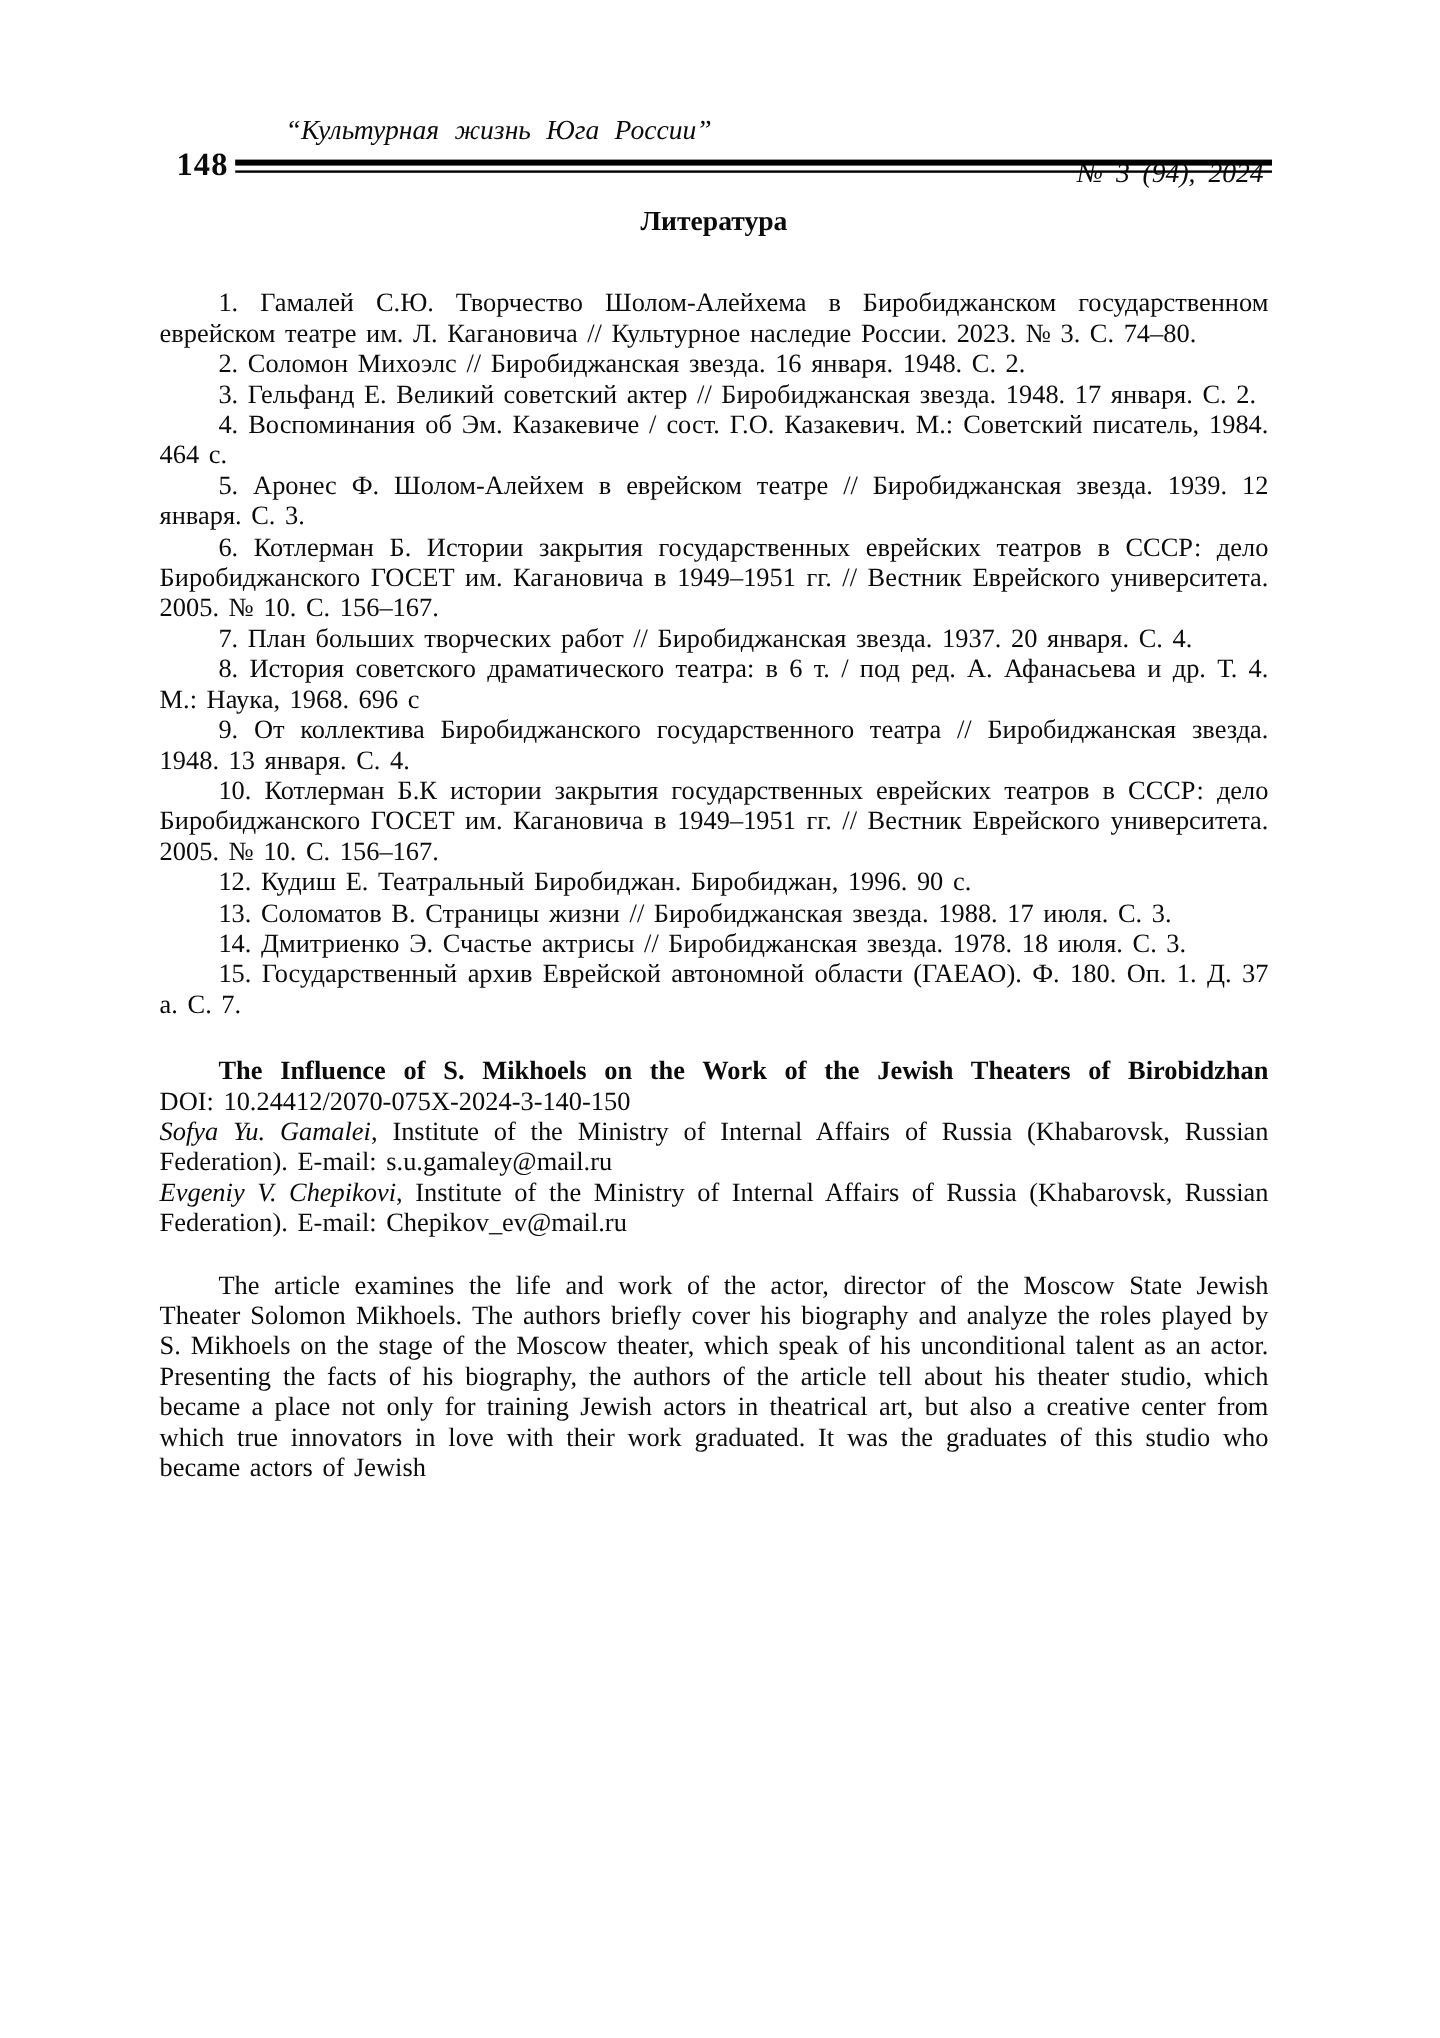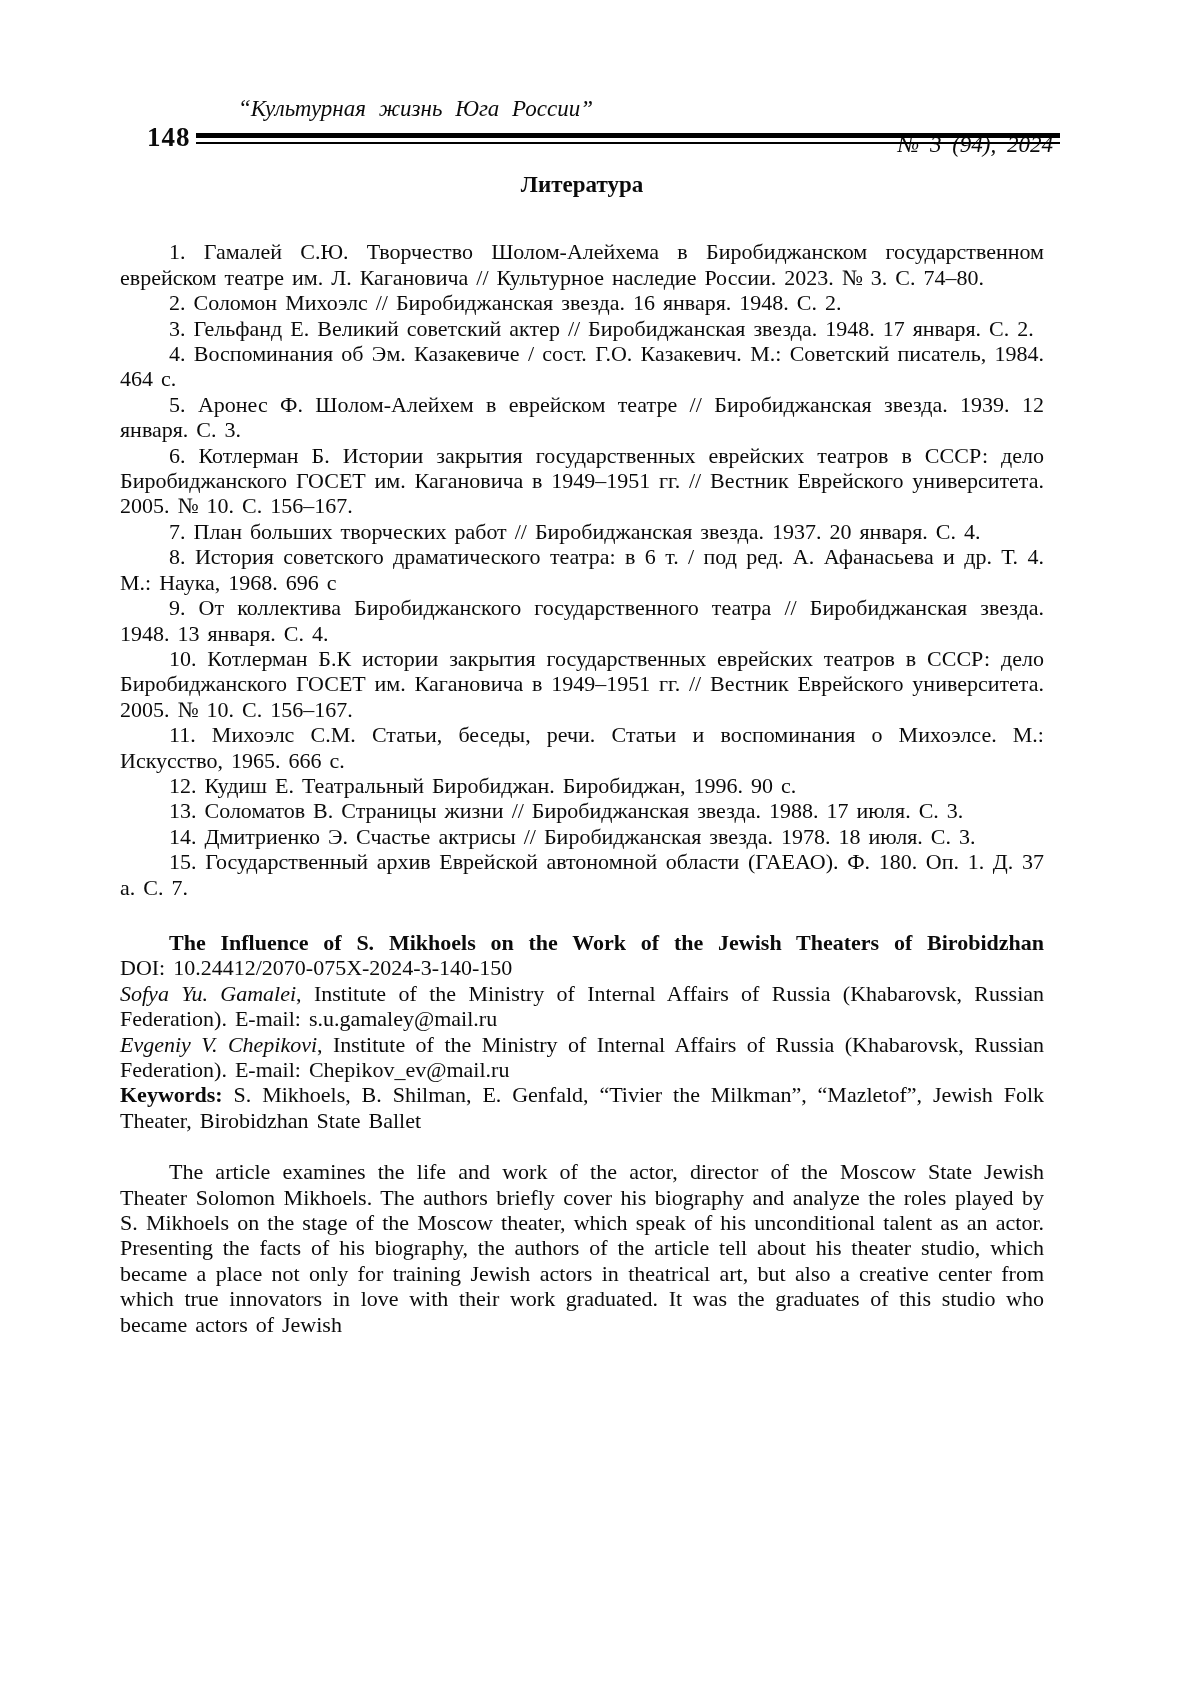--- a/index.html
+++ b/index.html
@@ -52,21 +52,21 @@
     position: absolute;
     left: 196px;
     top: 142px;
     width: 864px;
     height: 2px;
     background: #000;
   }
   
   .column {
     position: absolute;
-    left: 120px;
+    left: 133px;
     top: 172px;
     width: 924px;
     font-size: 22px;
     line-height: 25.4px;
     text-align: justify;
     word-spacing: 2.5px;
   }
   .lit-heading {
     text-align: center;
     font-weight: bold;
@@ -107,30 +107,28 @@
     <p class="ref">1. Гамалей С.Ю. Творчество Шолом-Алейхема в Биробиджанском государственном еврейском театре им. Л. Кагановича // Культурное наследие России. 2023. № 3. С. 74–80.</p>
     <p class="ref">2. Соломон Михоэлс // Биробиджанская звезда. 16 января. 1948. С. 2.</p>
     <p class="ref">3. Гельфанд Е. Великий советский актер // Биробиджанская звезда. 1948. 17 января. С. 2.</p>
     <p class="ref">4. Воспоминания об Эм. Казакевиче / сост. Г.О. Казакевич. М.: Советский писатель, 1984. 464 с.</p>
     <p class="ref">5. Аронес Ф. Шолом-Алейхем в еврейском театре // Биробиджанская звезда. 1939. 12 января. С. 3.</p>
     <p class="ref">6. Котлерман Б. Истории закрытия государственных еврейских театров в СССР: дело Биробиджанского ГОСЕТ им. Кагановича в 1949–1951 гг. // Вестник Еврейского университета. 2005. № 10. С. 156–167.</p>
     <p class="ref">7. План больших творческих работ // Биробиджанская звезда. 1937. 20 января. С. 4.</p>
     <p class="ref">8. История советского драматического театра: в 6 т. / под ред. А. Афанасьева и др. Т. 4. М.: Наука, 1968. 696 с</p>
     <p class="ref">9. От коллектива Биробиджанского государственного театра // Биробиджанская звезда. 1948. 13 января. С. 4.</p>
     <p class="ref">10. Котлерман Б.К истории закрытия государственных еврейских театров в СССР: дело Биробиджанского ГОСЕТ им. Кагановича в 1949–1951 гг. // Вестник Еврейского университета. 2005. № 10. С. 156–167.</p>
-    <p class="ref">11. Михоэлс С.М. Статьи, беседы, речи. Статьи и воспоминания о Михоэлсе. М.: Искусство, 1965. 666 с.</p>
     <p class="ref">12. Кудиш Е. Театральный Биробиджан. Биробиджан, 1996. 90 с.</p>
     <p class="ref">13. Соломатов В. Страницы жизни // Биробиджанская звезда. 1988. 17 июля. С. 3.</p>
     <p class="ref">14. Дмитриенко Э. Счастье актрисы // Биробиджанская звезда. 1978. 18 июля. С. 3.</p>
     <p class="ref">15. Государственный архив Еврейской автономной области (ГАЕАО). Ф. 180. Оп. 1. Д. 37 а. С. 7.</p>
 
     <div class="eng-block">
       <p class="eng-title">The Influence of S. Mikhoels on the Work of the Jewish Theaters of Birobidzhan</p>
       <p>DOI: 10.24412/2070-075X-2024-3-140-150</p>
       <p><span class="it">Sofya Yu. Gamalei</span><span>, Institute of the Ministry of Internal Affairs of Russia (Khabarovsk, Russian Federation). E-mail: s.u.gamaley@mail.ru</span></p>
       <p><span class="it">Evgeniy V. Chepikovi</span><span>, Institute of the Ministry of Internal Affairs of Russia (Khabarovsk, Russian Federation). E-mail: Chepikov_ev@mail.ru</span></p>
-      <p><span class="b">Keywords:</span><span> S. Mikhoels, B. Shilman, E. Genfald, “Tivier the Milkman”, “Mazletof”, Jewish Folk Theater, Birobidzhan State Ballet</span></p>
     </div>
 
     <p class="abstract">The article examines the life and work of the actor, director of the Moscow State Jewish Theater Solomon Mikhoels. The authors briefly cover his biography and analyze the roles played by S. Mikhoels on the stage of the Moscow theater, which speak of his unconditional talent as an actor. Presenting the facts of his biography, the authors of the article tell about his theater studio, which became a place not only for training Jewish actors in theatrical art, but also a creative center from which true innovators in love with their work graduated. It was the graduates of this studio who became actors of Jewish</p>
 
   </div>
 </div>
 
 </body></html>

